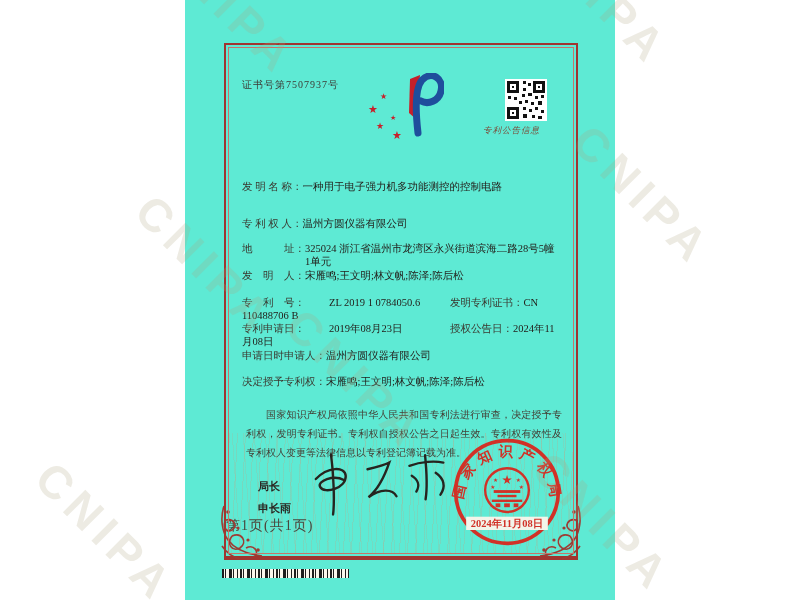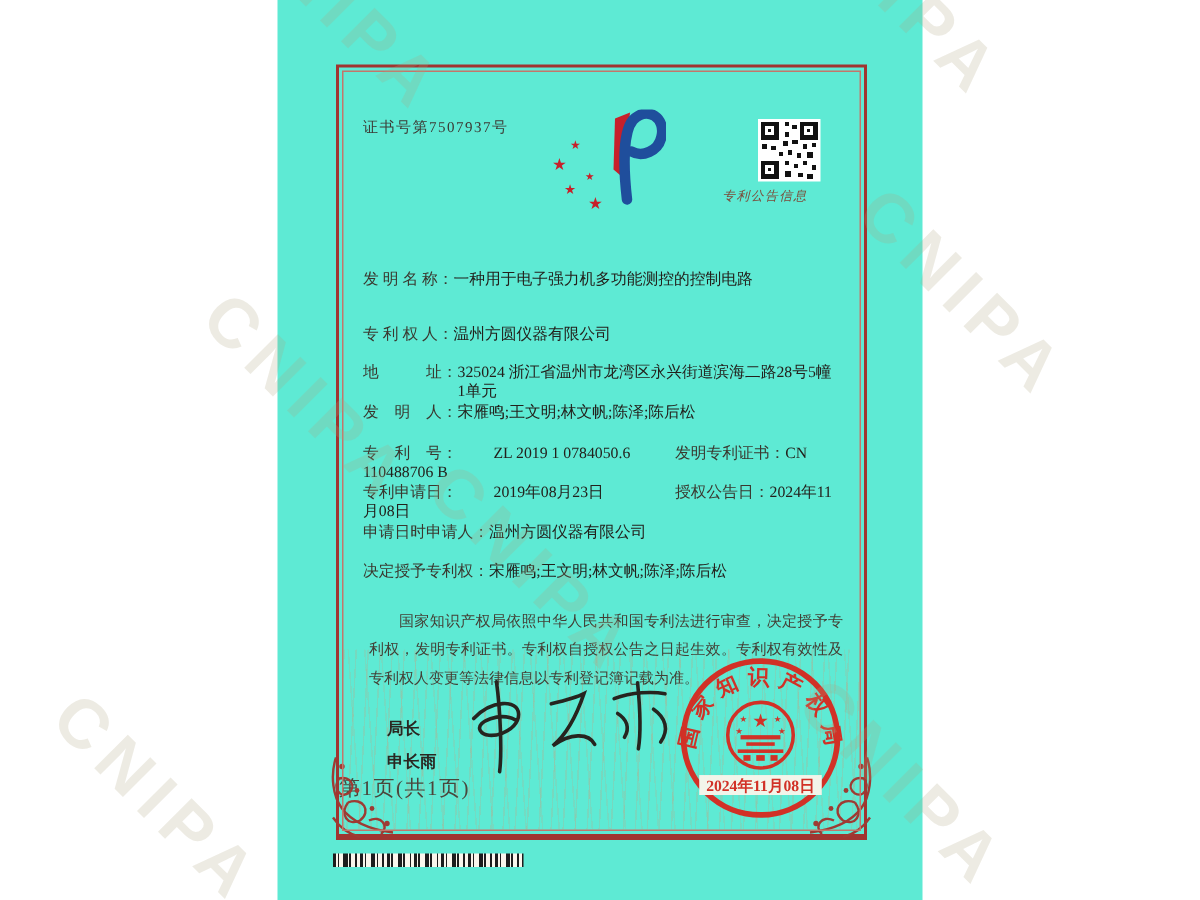--- a/index.html
+++ b/index.html
@@ -30,21 +30,21 @@
   }
   .wave-band{
     position:absolute;left:3px;right:3px;top:388px;bottom:3px;
     background:
       repeating-linear-gradient(93deg, rgba(222,142,104,.20) 0 1px, rgba(0,0,0,0) 1px 8px),
       repeating-linear-gradient(86deg, rgba(222,142,104,.16) 0 1px, rgba(0,0,0,0) 1px 11px);
   }
   .cert-no{position:absolute;left:16px;top:33px;font-size:10px;letter-spacing:1px;color:#3c3a34;}
   .logo{position:absolute;left:136px;top:28px;}
   .qr{position:absolute;left:279px;top:34px;}
-  .qr-caption{position:absolute;left:241px;top:80px;width:86px;text-align:center;
+  .qr-caption{position:absolute;left:257px;top:80px;width:86px;
     font-size:8.5px;color:#7c4a38;letter-spacing:1px;font-style:italic;}
   .title{position:absolute;left:0;top:96px;width:100%;text-align:center;
     font-size:23px;font-weight:bold;letter-spacing:6px;color:#161511;}
   .row{position:absolute;left:16px;right:14px;font-size:10.5px;line-height:13px;color:#2e2c27;}
   .lbl{display:inline-block;vertical-align:top;color:#3a382f;white-space:pre;}
   .val{color:#23211c;}
   .val-block{display:inline-block;vertical-align:top;width:252px;}
   .val-col1{display:inline-block;vertical-align:top;width:121px;margin-left:24px;}
   .statement{position:absolute;left:20px;top:360px;width:316px;font-size:10px;
     line-height:19px;text-indent:2em;text-align:justify;color:#433f35;}

